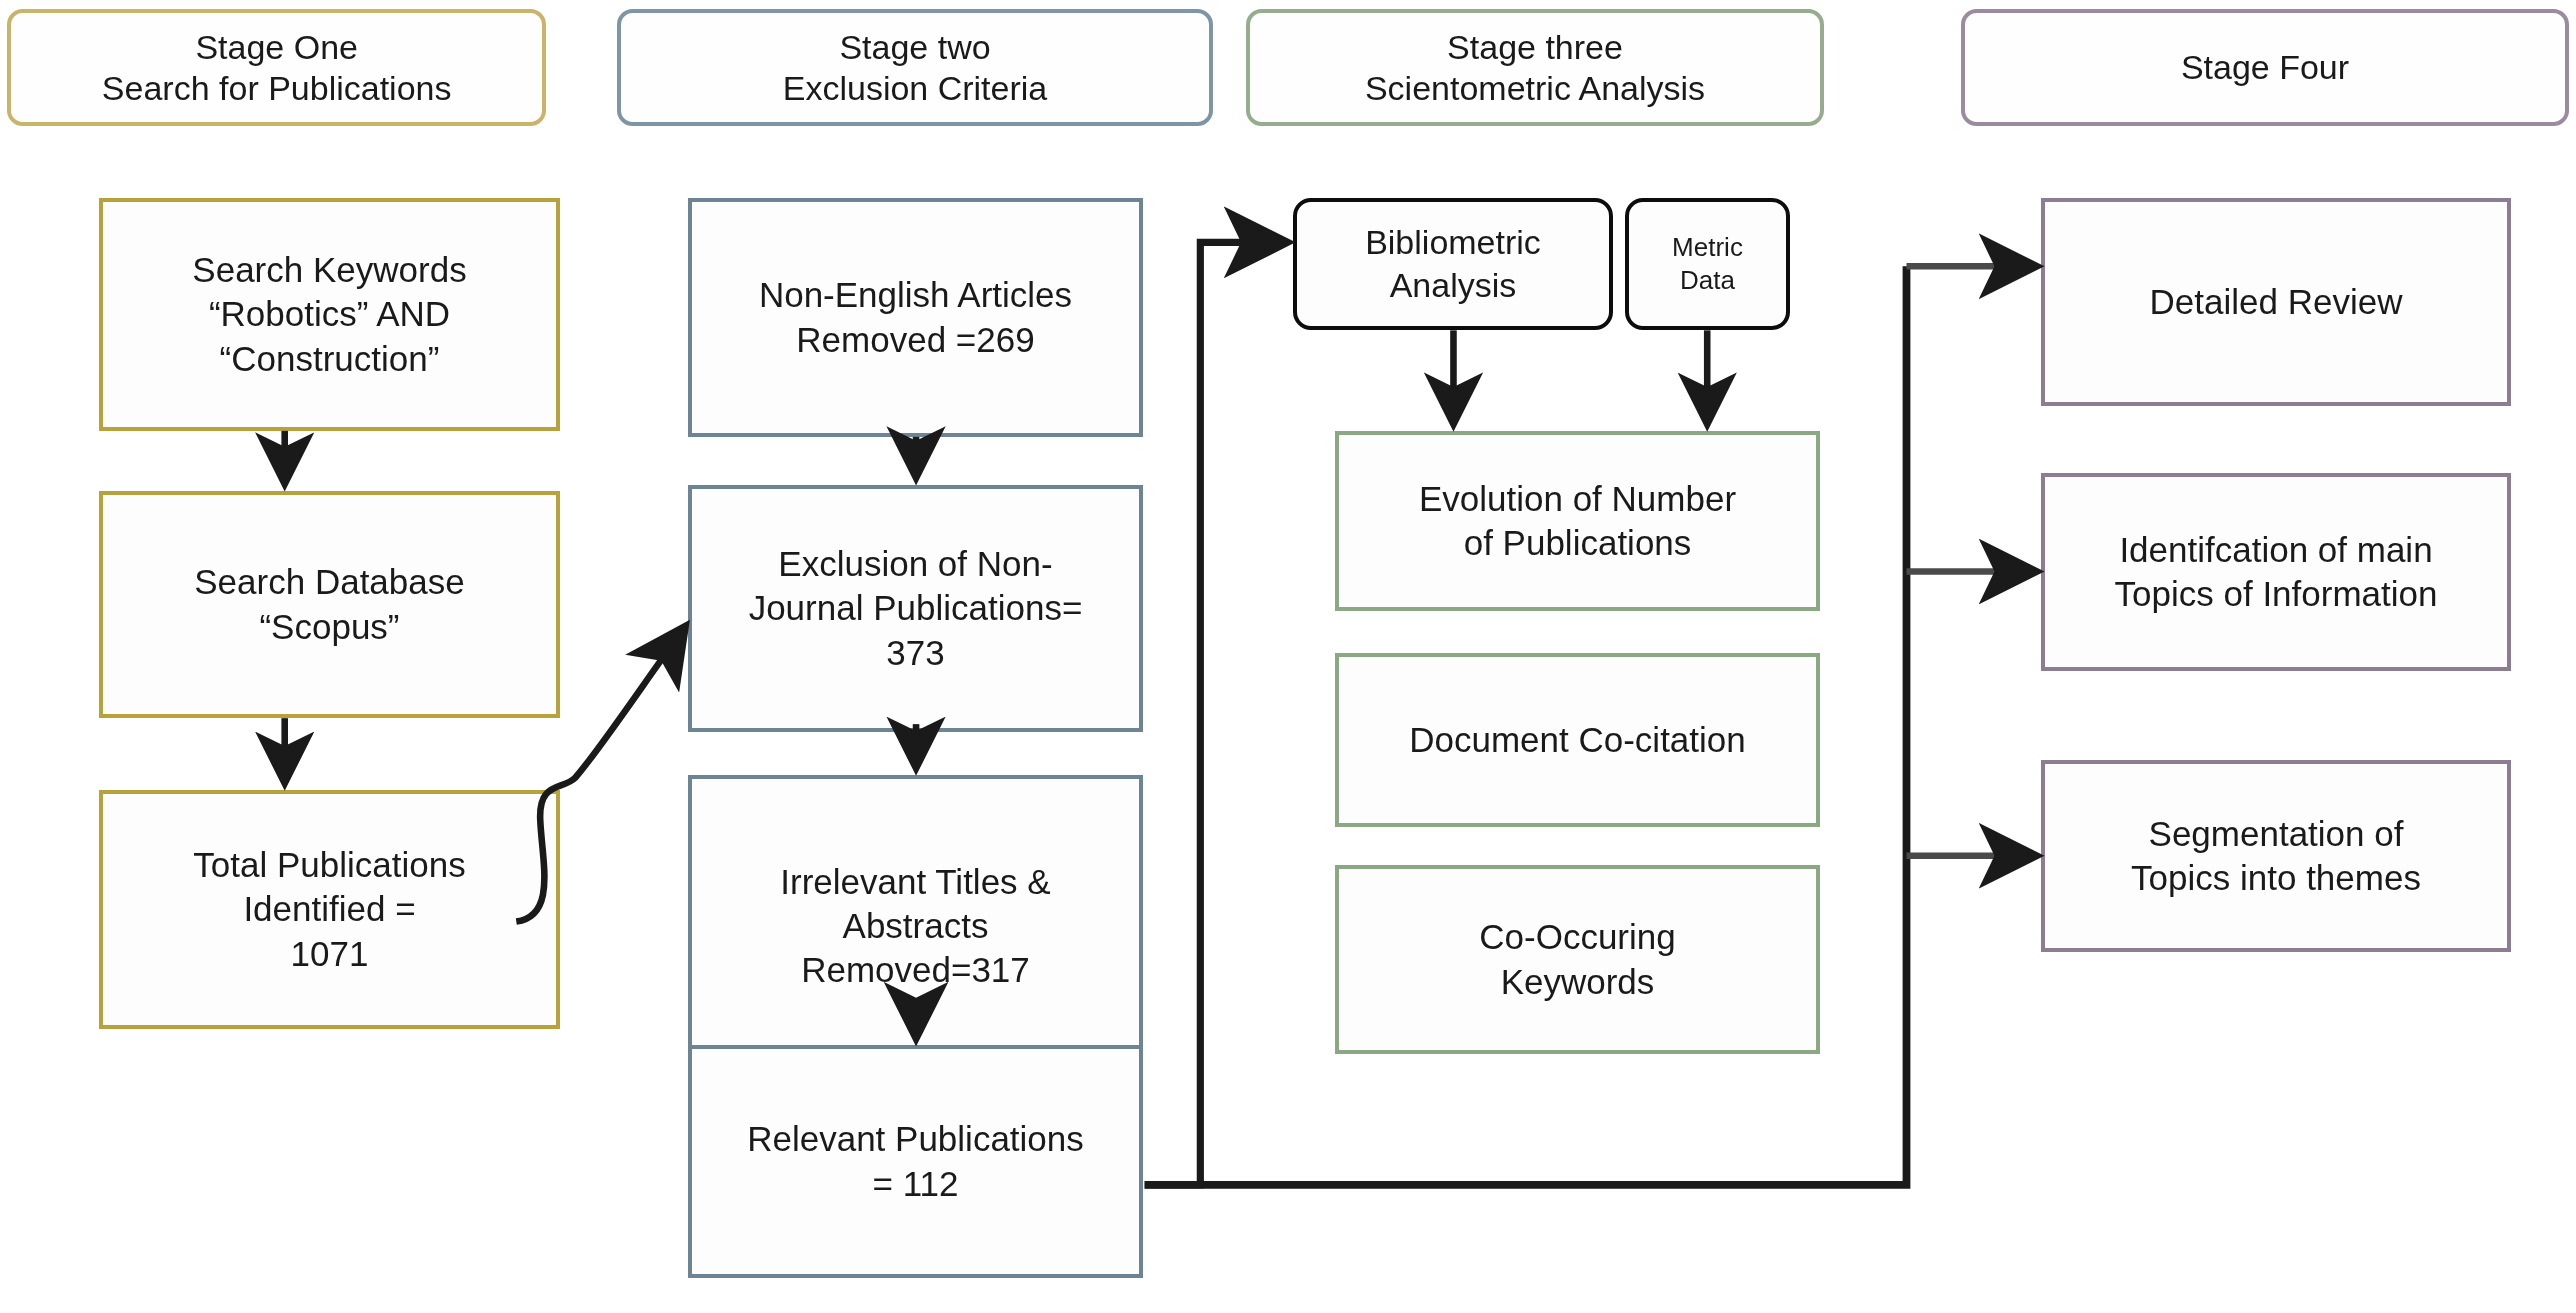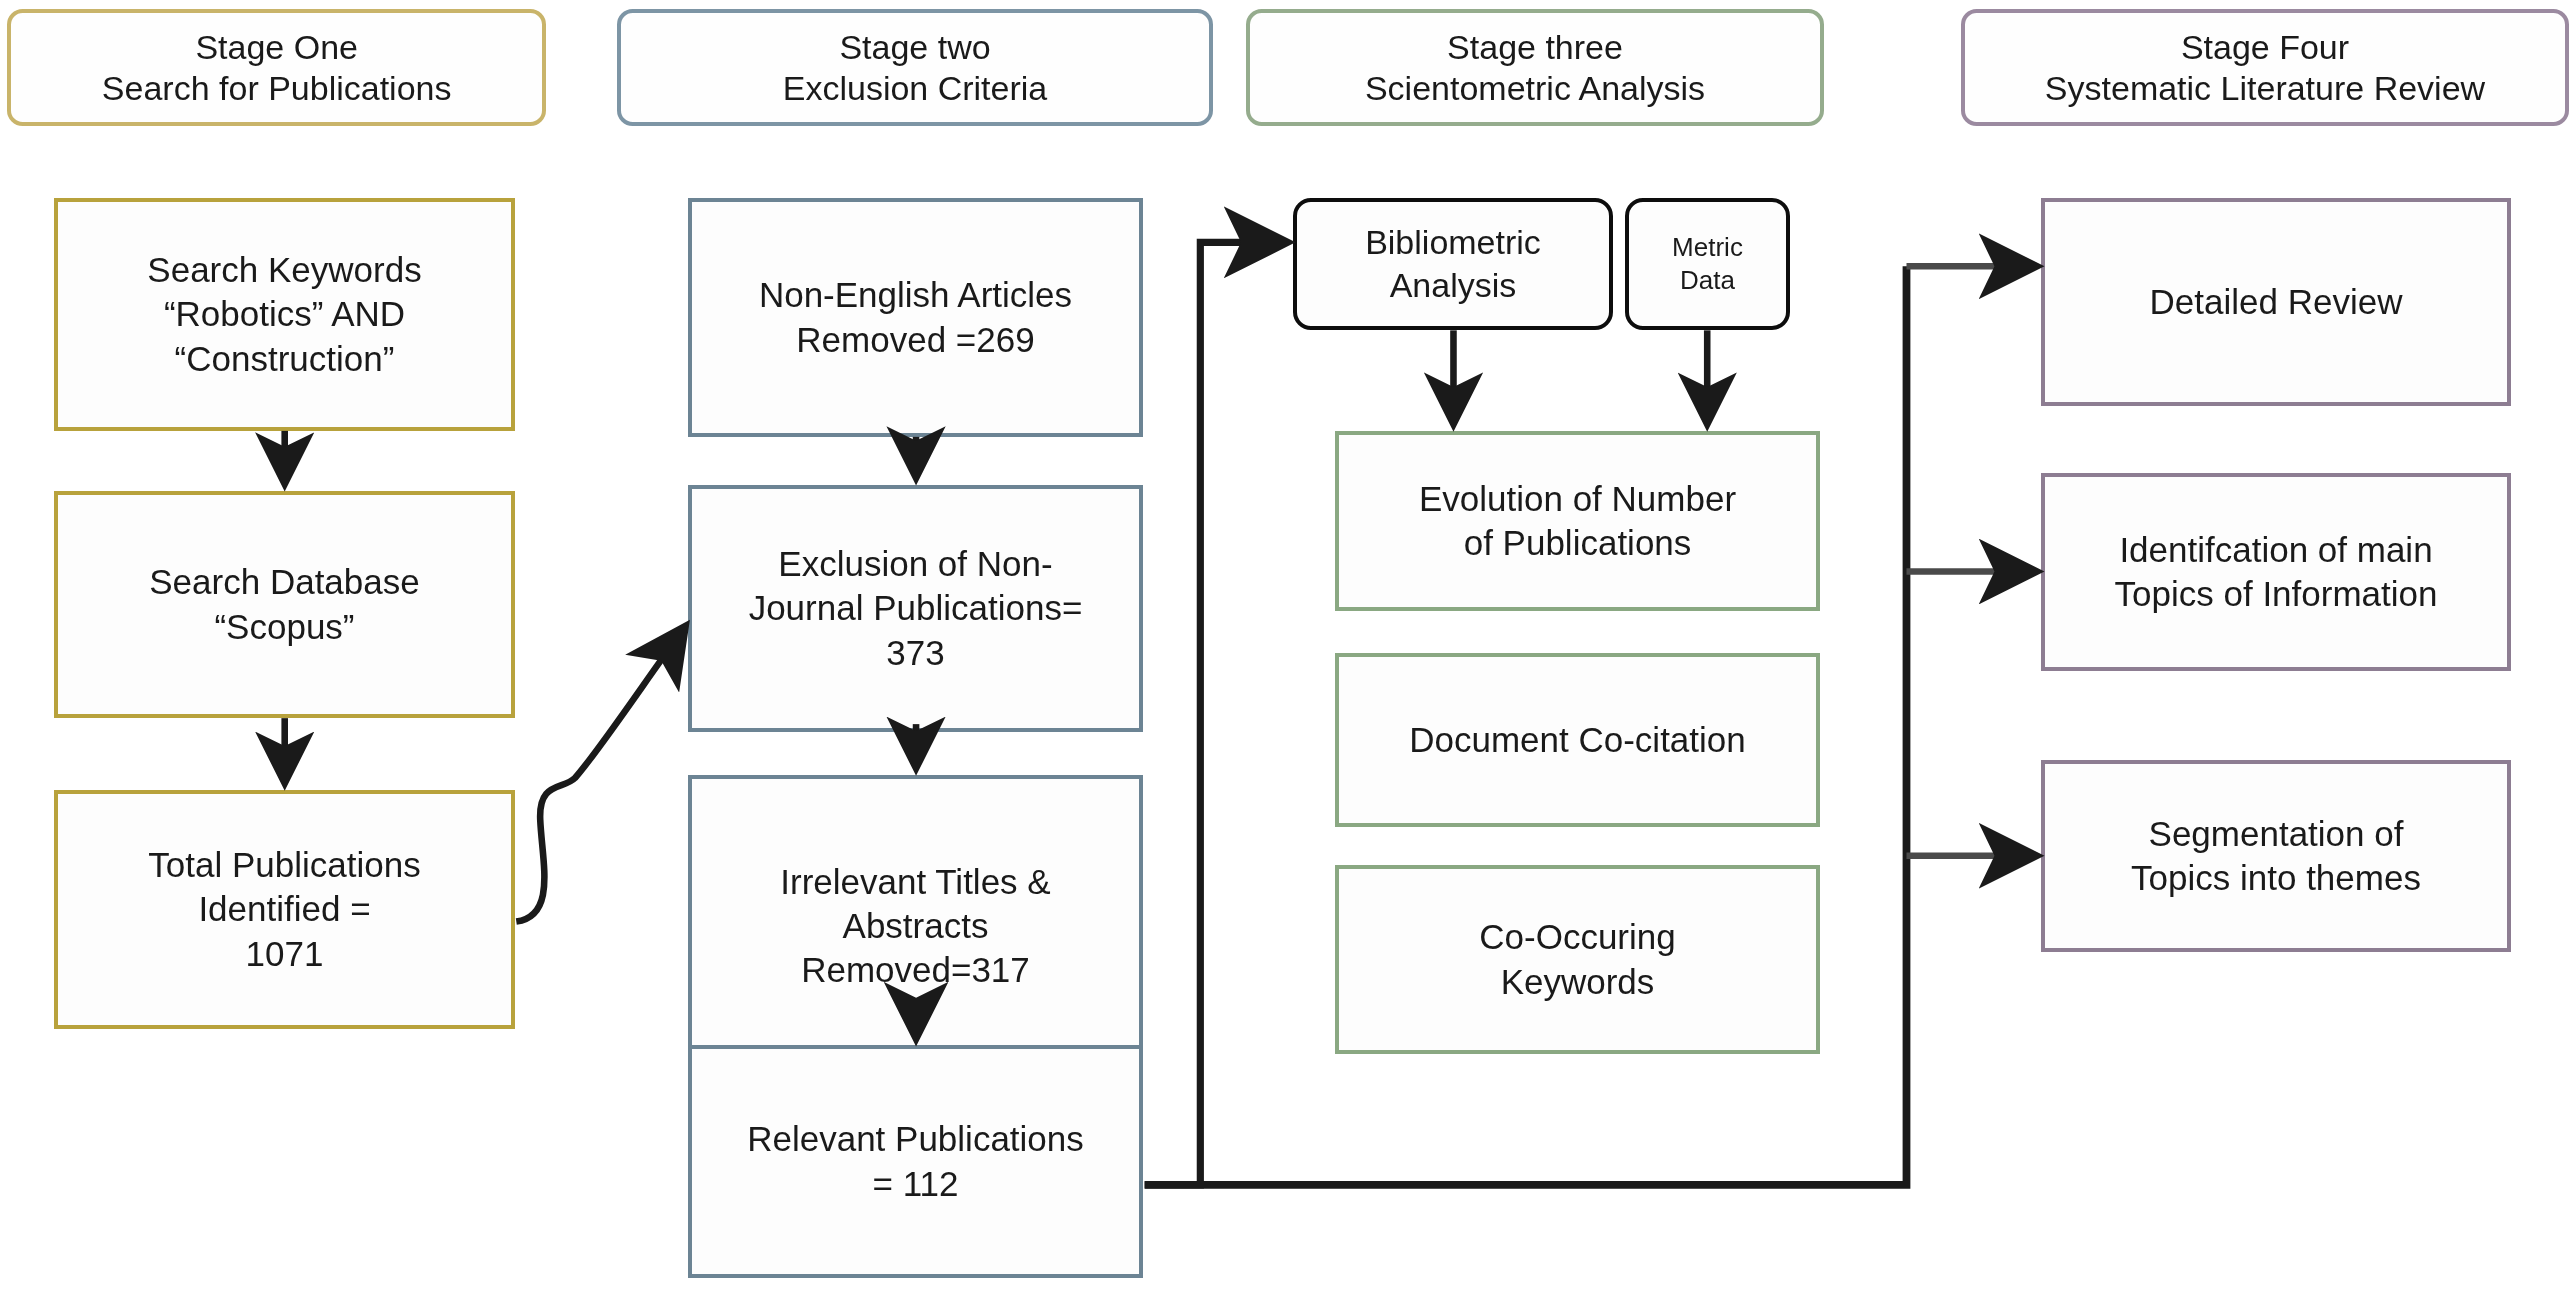--- a/index.html
+++ b/index.html
@@ -13,21 +13,21 @@
        justify-content:center;line-height:1.18;font-size:34px;text-align:center;
        background:#fefefe;}
   .hdr span{display:block;}
 
   .node{position:absolute;box-sizing:border-box;border-width:4.2px;border-style:solid;
         background:#fdfdfd;display:flex;align-items:center;justify-content:center;
         text-align:center;font-size:35px;line-height:1.26;padding:3.6px 8.4px;}
   .node .txt{display:block;width:100%;white-space:pre-line;}
 
   .rnd{border-radius:18px;border-color:#0d0d0d;border-width:4.8px;}
-  .gold{border-color:#b8a23c;}
+  .gold{border-color:#b8a23c;margin-left:45px;}
   .blue{border-color:#6c8494;}
   .green{border-color:#8aa882;}
   .purple{border-color:#8d7d92;}
 
   .h-gold{border-color:#c9b46a;}
   .h-blue{border-color:#7d95a5;}
   .h-green{border-color:#95ac8d;}
   .h-purple{border-color:#9b8aa0;}
 </style>
 </head>
@@ -45,21 +45,20 @@
     <span>Exclusion Criteria</span>
   </div>
 
   <div class="hdr h-green" style="left:1246px;top:9px;width:578px;height:117px;">
     <span>Stage three</span>
     <span>Scientometric Analysis</span>
   </div>
 
   <div class="hdr h-purple" style="left:1961px;top:9px;width:608px;height:117px;">
     <span>Stage Four</span>
-    <span>Systematic Literature Review</span>
   </div>
 
   <div class="node gold" style="left:54px;top:198px;width:461px;height:233px;">
     <span class="txt">Search Keywords
 “Robotics” AND
 “Construction”</span>
   </div>
 
   <div class="node gold" style="left:54px;top:491px;width:461px;height:227px;">
     <span class="txt">Search Database

